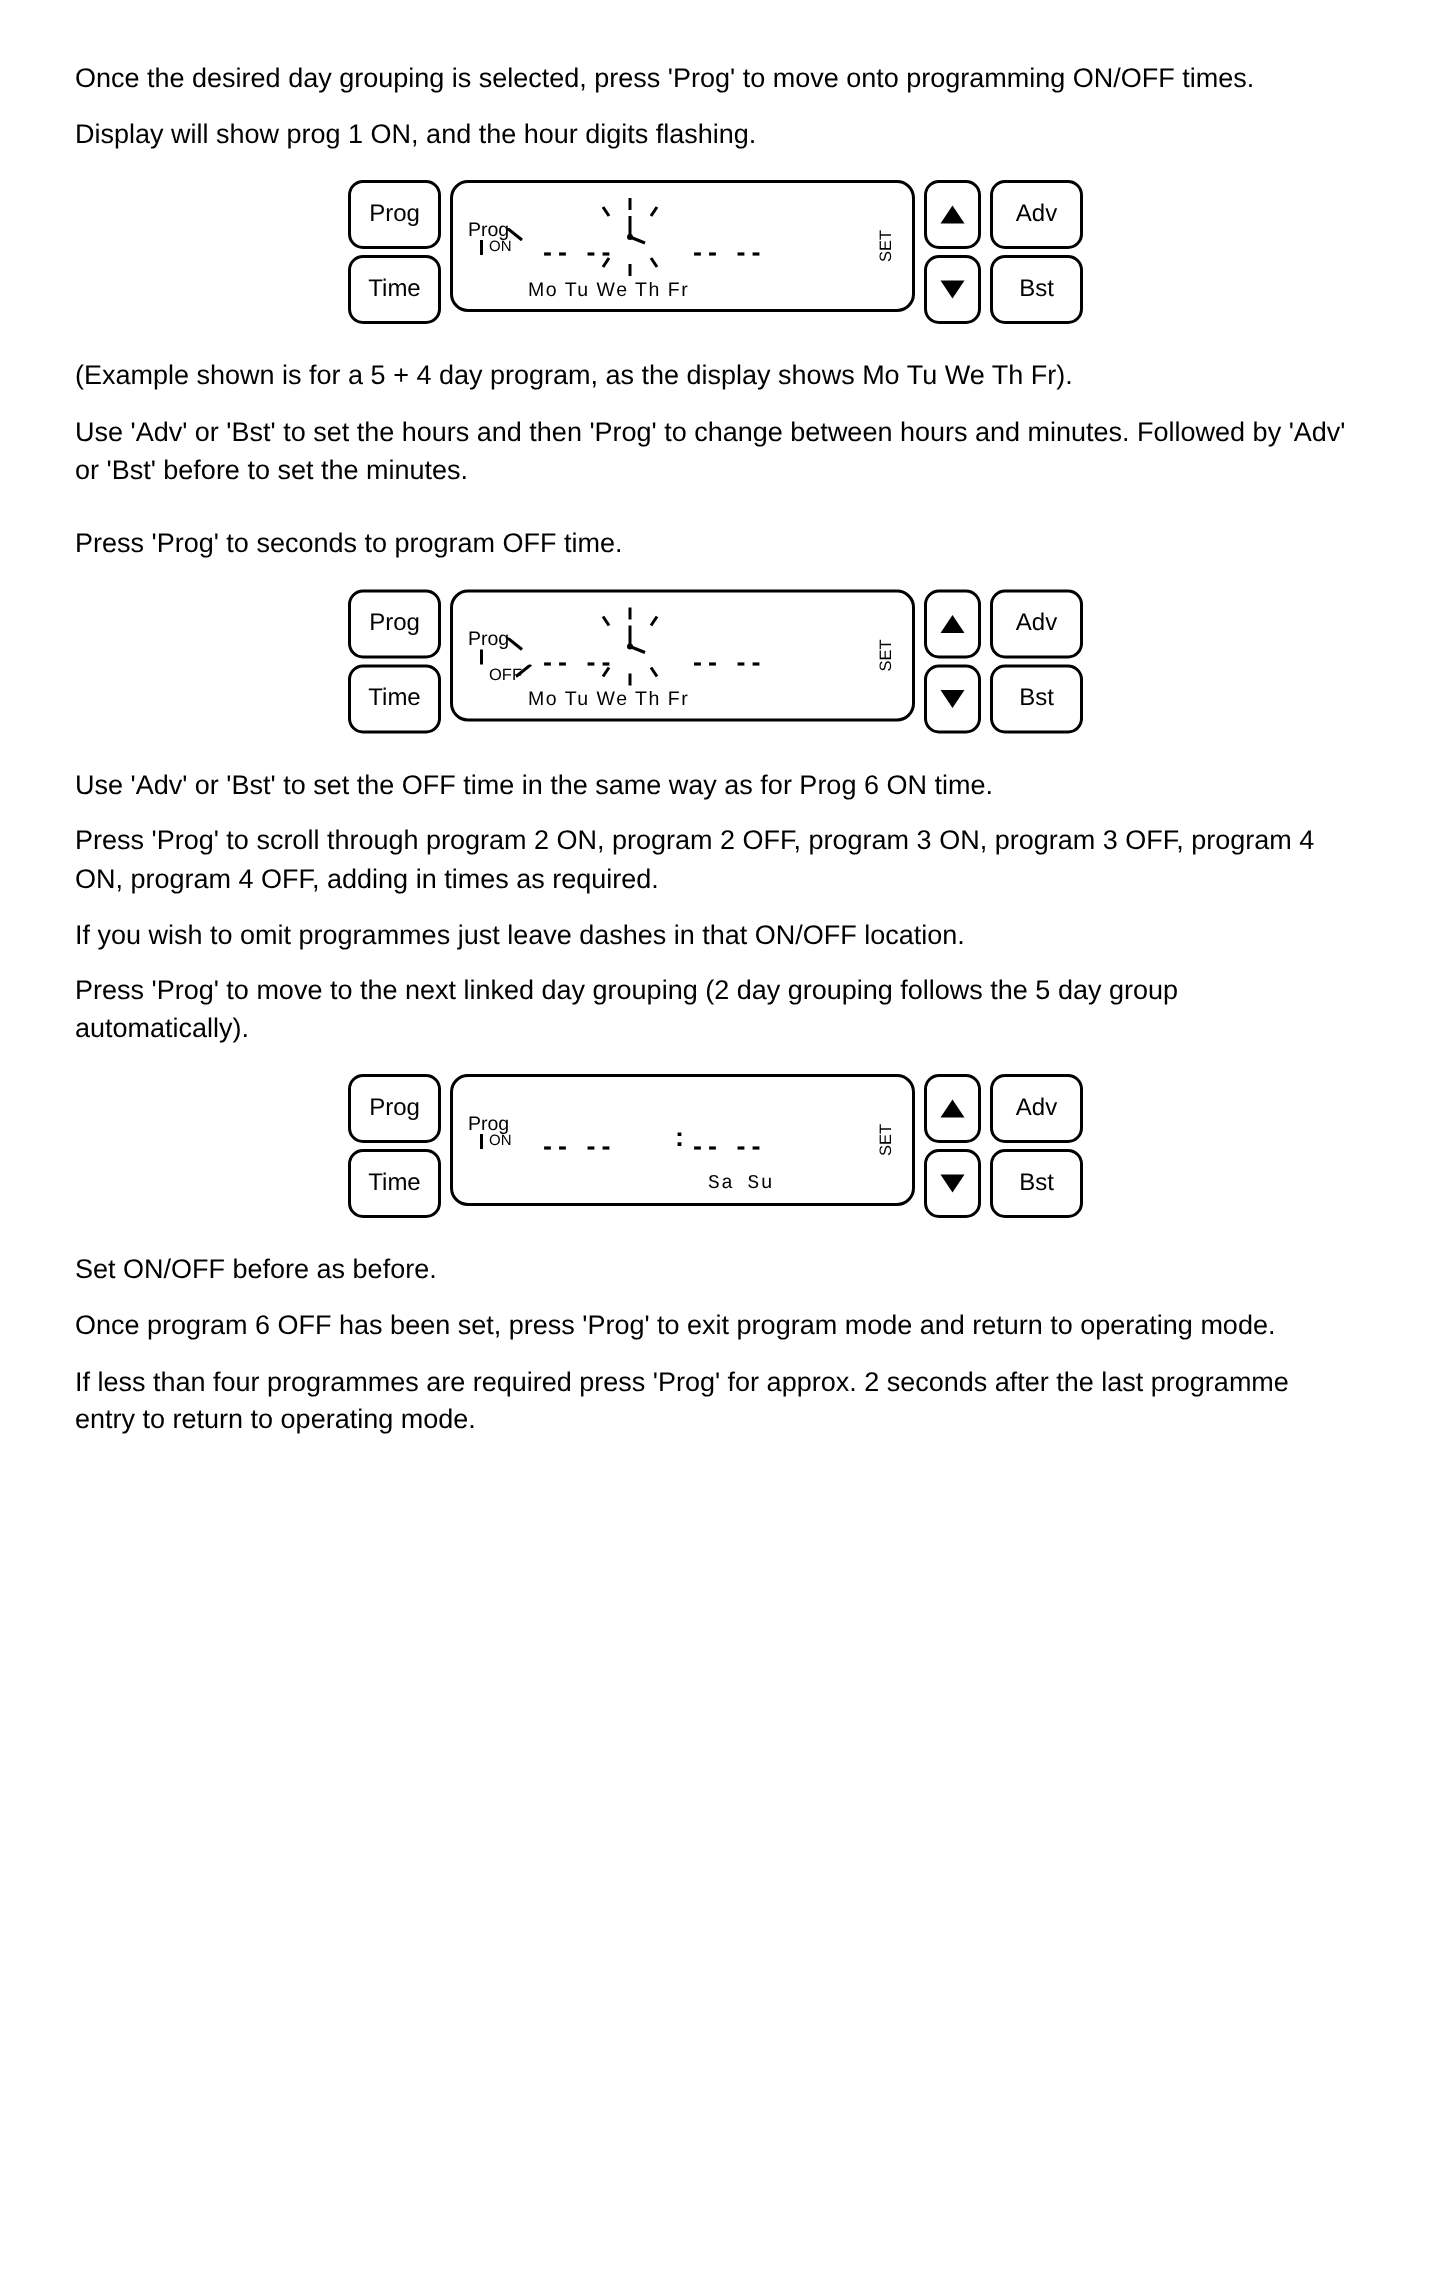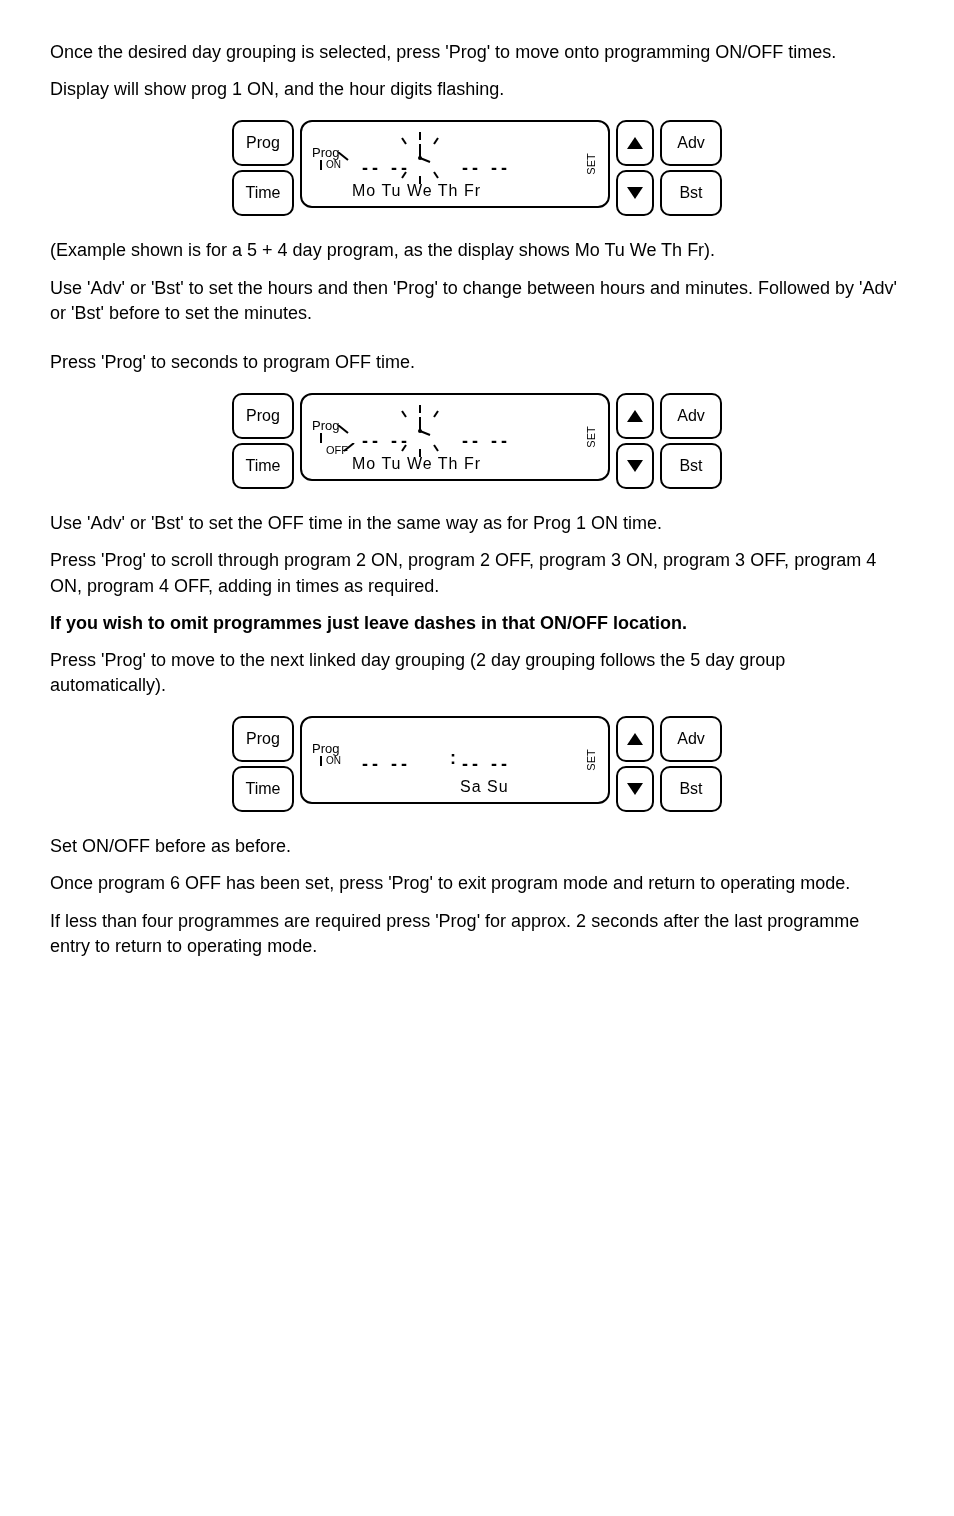--- a/index.html
+++ b/index.html
@@ -74,42 +74,43 @@
   .lcd-off {
     position: absolute;
     top: 48px;
     left: 24px;
     font-size: 11px;
   }
   .lcd-days {
     position: absolute;
     bottom: 4px;
     left: 50px;
-    font-size: 16px;
+    font-size: 13px;
     letter-spacing: 1px;
   }
   .lcd-days-sasu {
-    left: 158px;
+    left: 170px;
+    font-family: Liberation Mono, monospace;
   }
   .lcd-set {
     position: absolute;
     right: 6px;
     top: 50%;
     transform: translateY(-50%) rotate(-90deg);
     font-size: 11px;
     transform-origin: center;
   }
   .clock-ticks {
     position: absolute;
     top: 6px;
     left: 88px;
     width: 60px;
     height: 60px;
   }
-  .bold { font-weight: bold; }
+  .bold { font-weight: normal; }
   .tri-up, .tri-down {
     width: 0; height: 0;
     border-left: 8px solid transparent;
     border-right: 8px solid transparent;
   }
   .tri-up { border-bottom: 12px solid #000; }
   .tri-down { border-top: 12px solid #000; }
 </style>
 </head>
 <body>
@@ -209,21 +210,21 @@
           <span class="tri-down"></span>
         </div>
     </div>
     <div class="btn-col">
       <div class="btn">Adv</div>
       <div class="btn">Bst</div>
     </div>
   </div>
 </div>
 
-<p>Use 'Adv' or 'Bst' to set the OFF time in the same way as for Prog 1 ON time.</p>
+<p>Use 'Adv' or 'Bst' to set the OFF time in the same way as for Prog 6 ON time.</p>
 <p>Press 'Prog' to scroll through program 2 ON, program 2 OFF, program 3 ON, program 3 OFF, program 4 ON, program 4 OFF, adding in times as required.</p>
 <p class="bold">If you wish to omit programmes just leave dashes in that ON/OFF location.</p>
 <p>Press 'Prog' to move to the next linked day grouping (2 day grouping follows the 5 day group automatically).</p>
 
 <div class="device">
   <div class="device-inner">
     <div class="btn-col">
       <div class="btn">Prog</div>
       <div class="btn">Time</div>
     </div>

